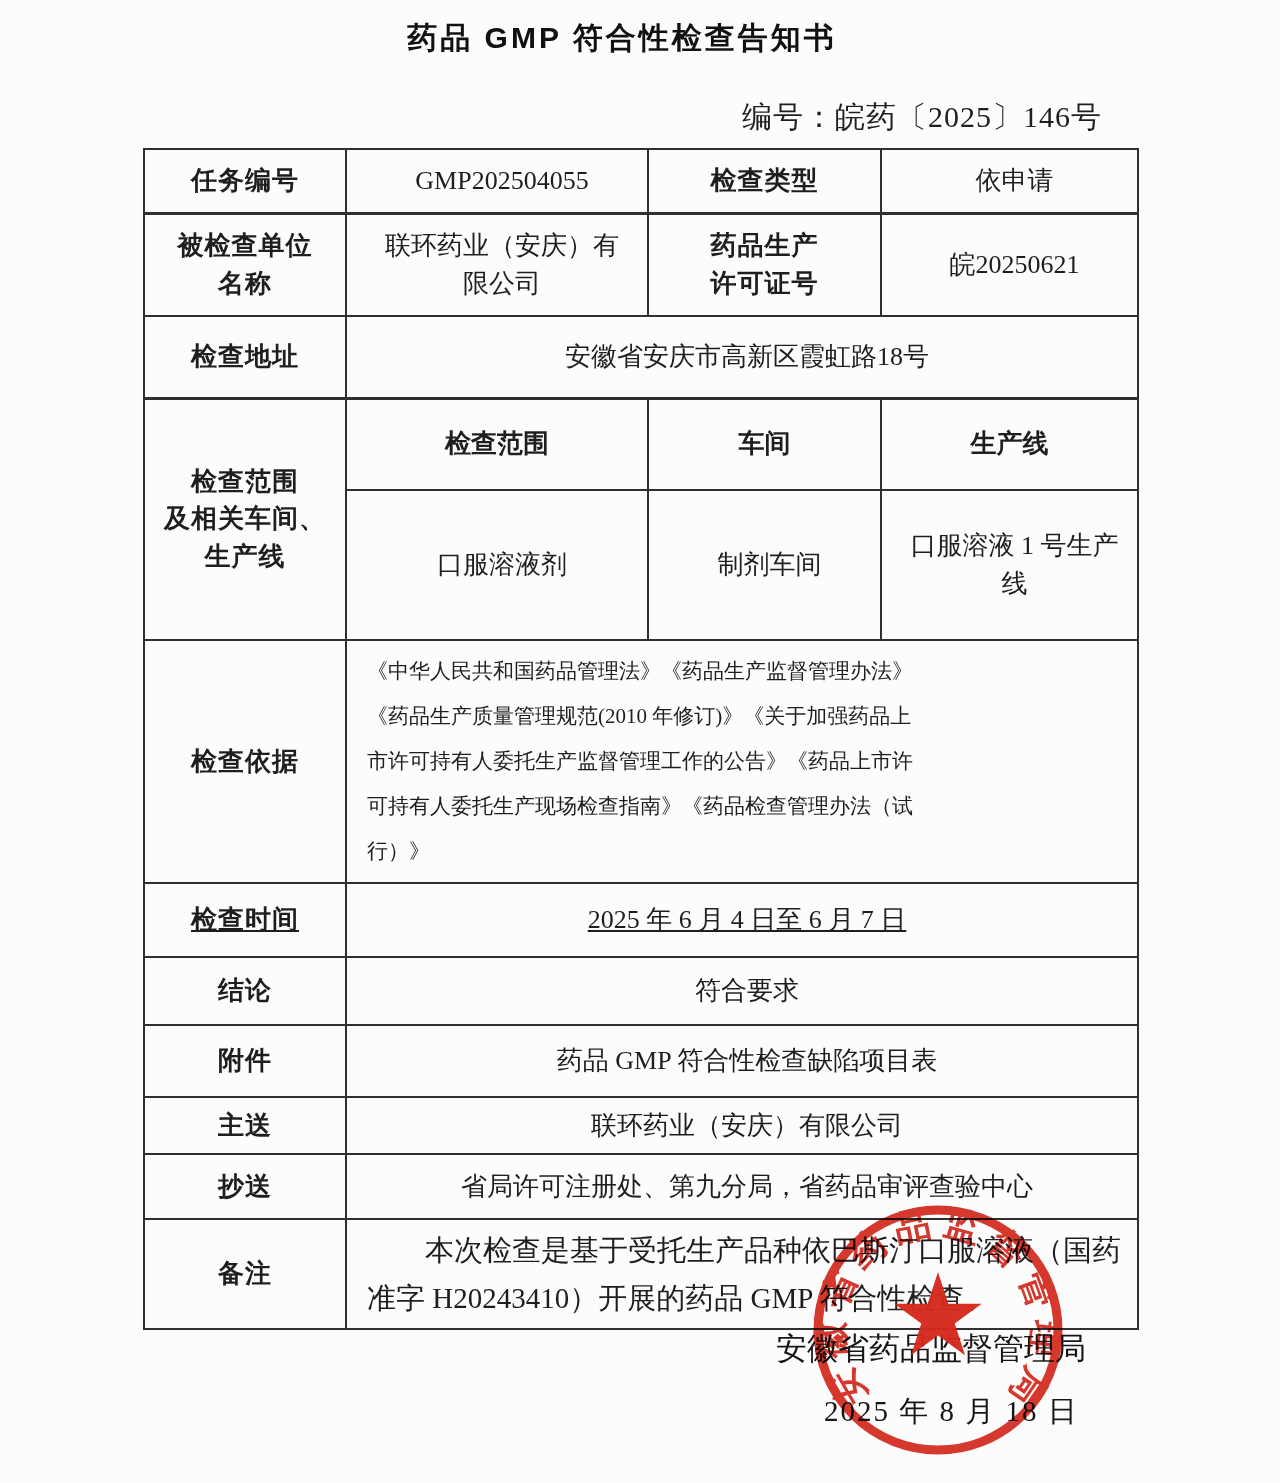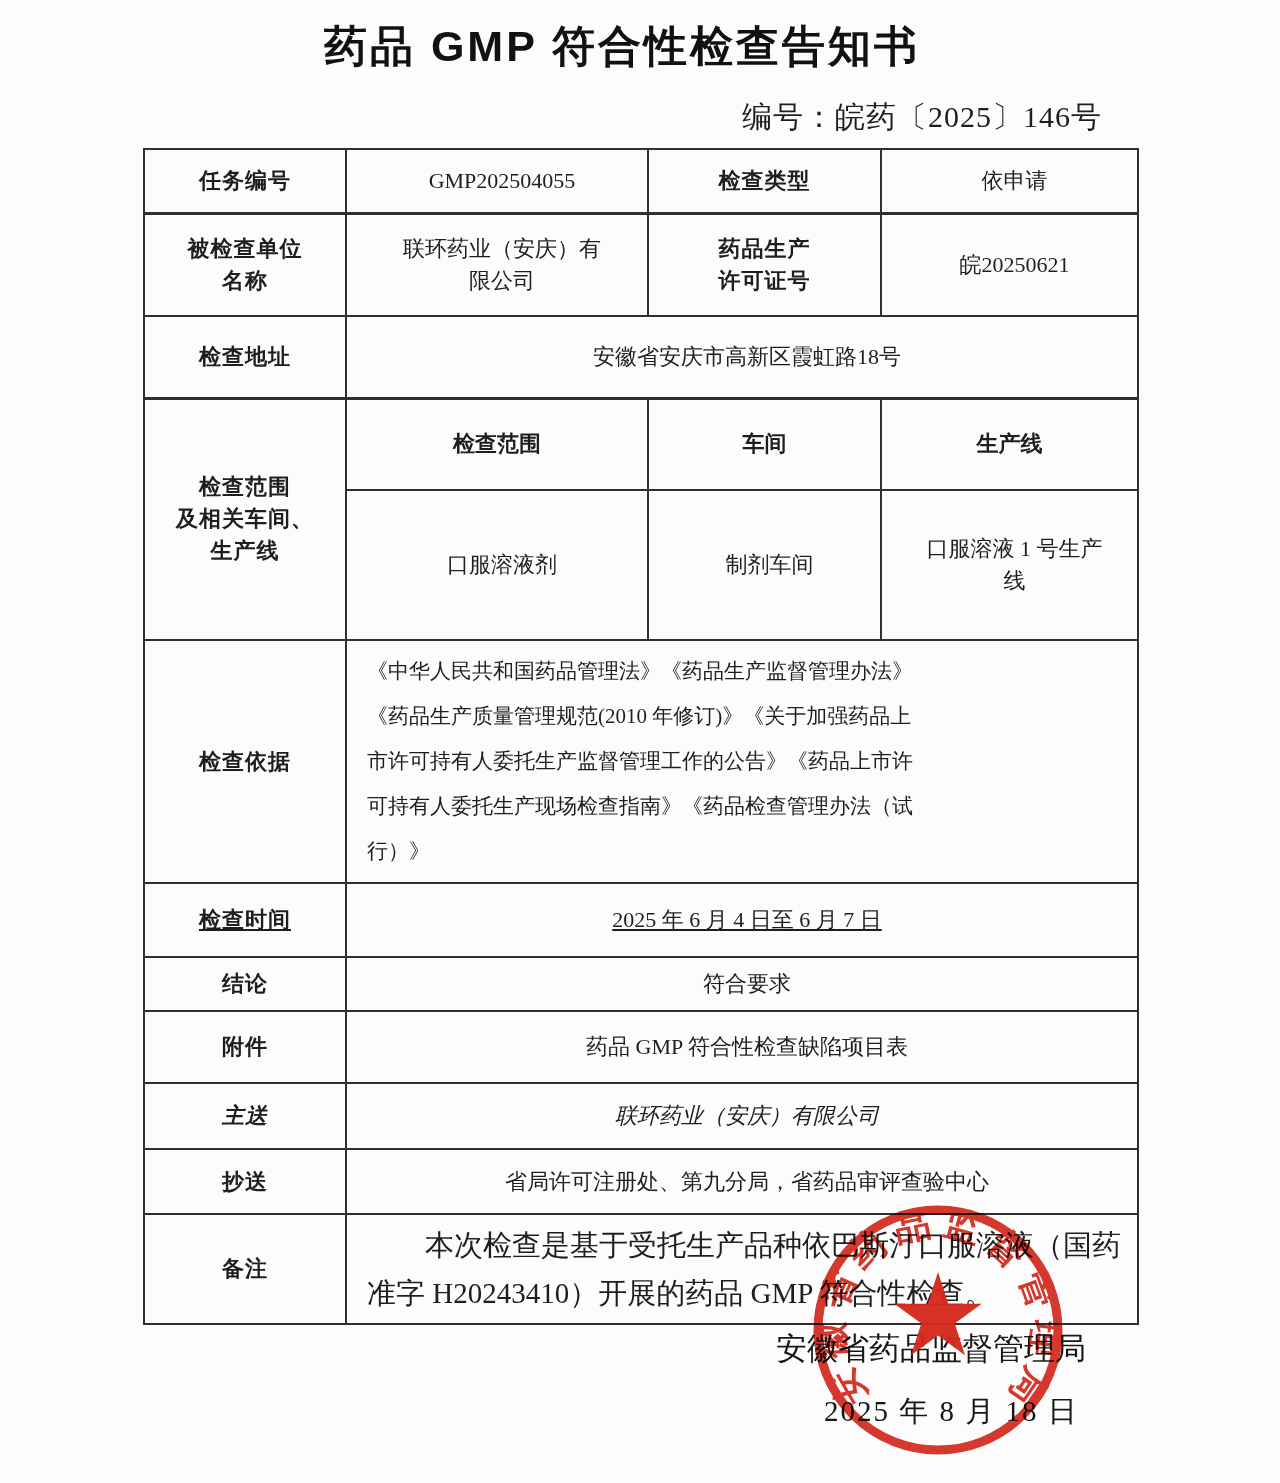--- a/index.html
+++ b/index.html
@@ -5,54 +5,54 @@
   :root { --seal-color:#d5281c; --ink:#1e1e1e; --line:#303030; }
   html,body { margin:0; padding:0; }
   body {
     width:1280px; height:1483px; position:relative;
     background:#fcfcfc; color:var(--ink);
     font-family:"Liberation Serif", serif;
     overflow:hidden;
   }
   .page-title {
     position:absolute; top:18px; left:0; width:1244px;
-    text-align:center; font-size:43px; font-weight:700;
+    text-align:center; font-size:30px; font-weight:700;
     font-family:"Liberation Sans", sans-serif;
     letter-spacing:3px; color:#111;
   }
   .doc-number {
     position:absolute; top:97px; right:178px;
     font-size:30px; letter-spacing:1px;
   }
   table.doc-table {
     position:absolute; left:143px; top:148px; width:994px;
     border-collapse:collapse; table-layout:fixed;
   }
   .doc-table td {
     border:2px solid var(--line);
     text-align:center; vertical-align:middle;
-    font-size:22px; line-height:1.45;
+    font-size:26px; line-height:1.45;
     padding:4px 10px; overflow:hidden;
   }
   .doc-table td.lab {
     font-family:"Liberation Sans", sans-serif;
     font-weight:700; white-space:pre-line; letter-spacing:1px;
   }
   .doc-table td.val { font-family:"Liberation Serif", serif;padding-left:20px; }
   .pre { white-space:pre-line; }
   tr.r1  { height:64px; }
   tr.r2  { height:103px;margin-left:6px; }
   tr.r3  { height:82px; }
   tr.r4  { height:92px; }
   tr.r5  { height:150px; }
   tr.r6  { height:224px; }
   tr.r7  { height:74px;text-decoration:underline; }
-  tr.r8  { height:54px; }
+  tr.r8  { height:68px; }
   tr.r9  { height:72px; }
-  tr.r10 { height:66px;font-style:italic; }
+  tr.r10 { height:57px; }
   tr.r11 { height:65px; }
   tr.r12 { height:104px; }
   tr.r1 td, tr.r3 td { border-bottom-width:3px; }
   td.basis-cell {
     text-align:left; white-space:pre-line;
     font-size:21px; line-height:45px; padding:8px 12px;
   }
   td.remarks-cell {
     text-align:left; white-space:pre-line;
     font-size:29px; line-height:48px; text-indent:2em;

